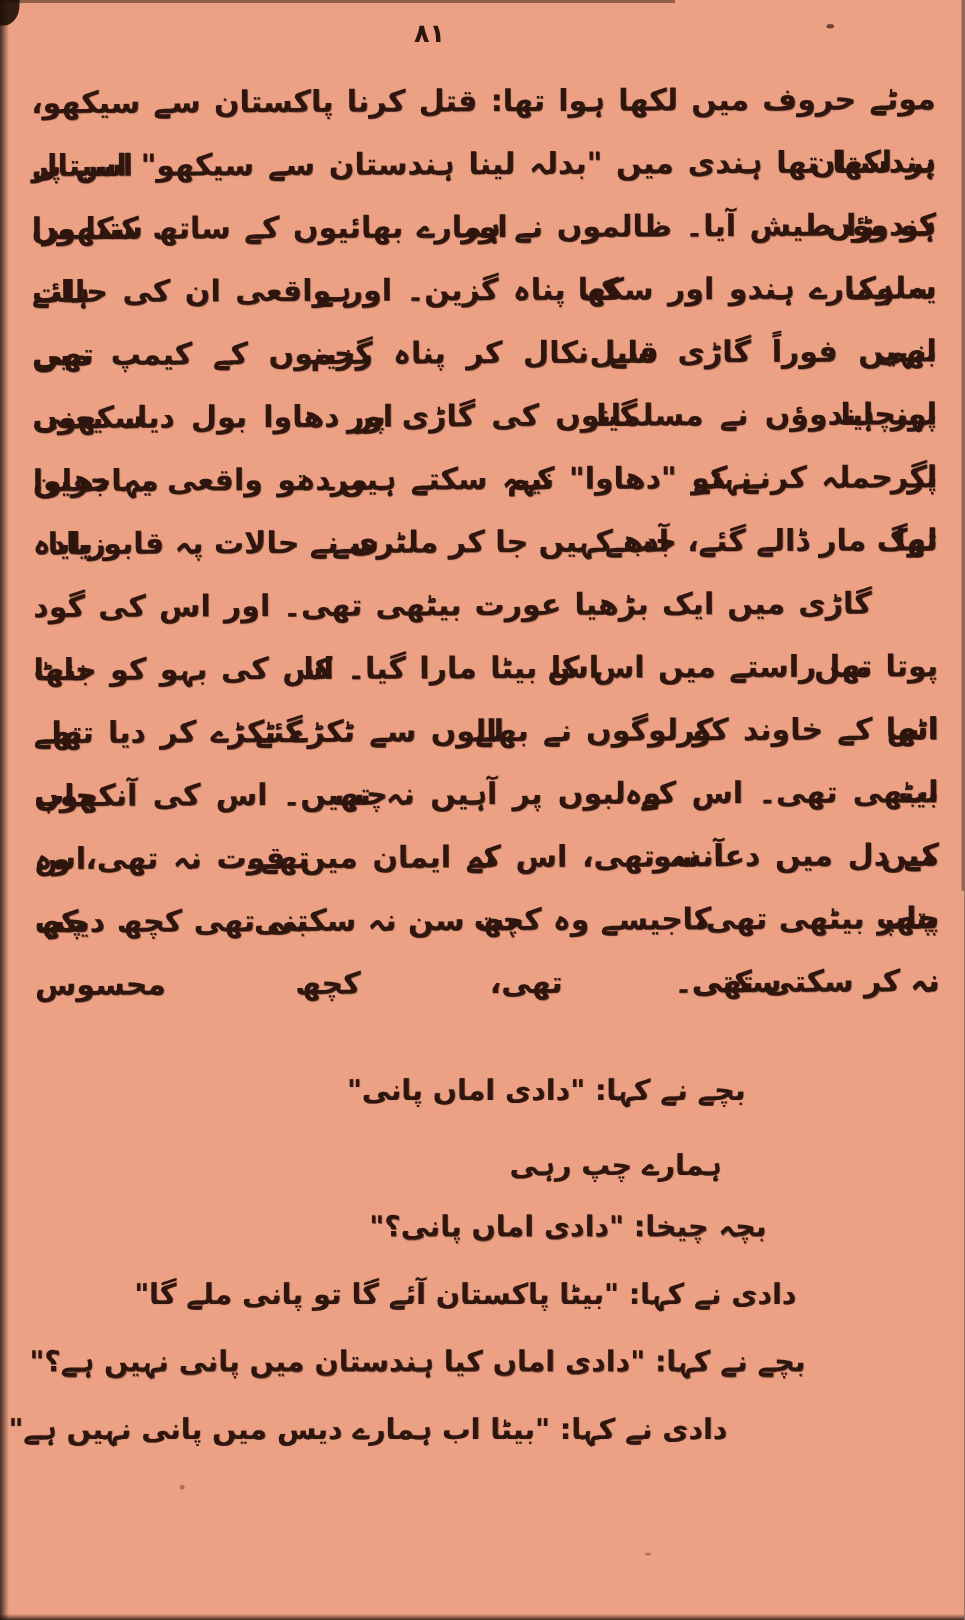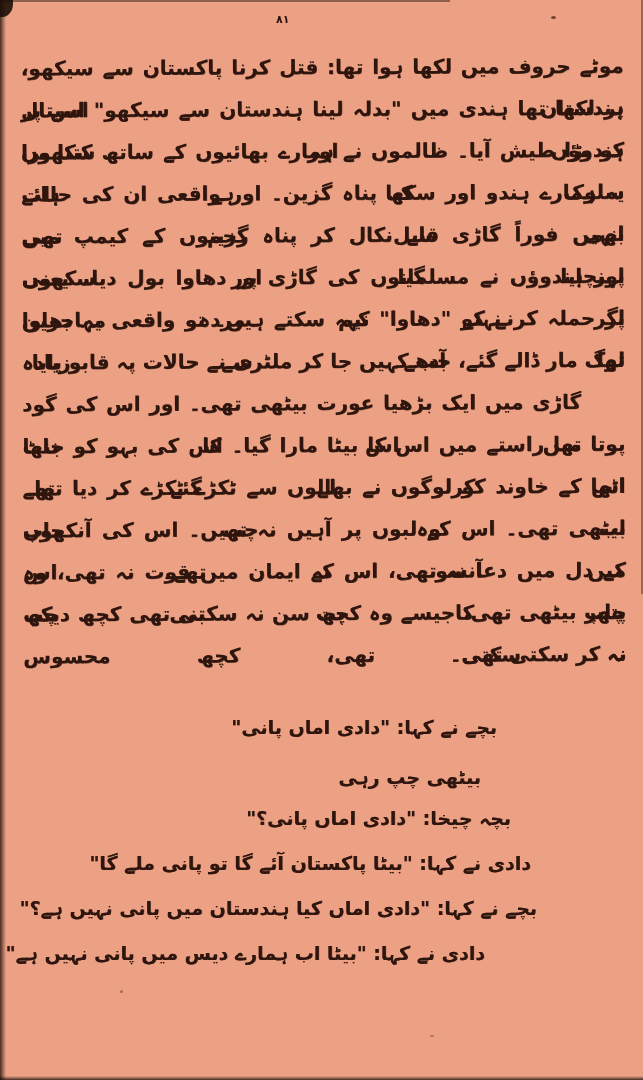--- a/index.html
+++ b/index.html
@@ -27,21 +27,21 @@
   .edge-right{position:absolute;right:0;top:0;width:2px;height:55%;background:rgba(30,15,8,0.40);}
   .corner-tl{position:absolute;left:0;top:0;width:13px;height:17px;
     background:#1c0e08;border-radius:0 0 80% 0;opacity:.9;}
   .speck{position:absolute;background:#3a1c10;border-radius:50%;}
   .speck.s1{left:551px;top:16px;width:5px;height:3px;opacity:.7;}
   .speck.s2{left:120px;top:990px;width:3px;height:3px;opacity:.4;}
   .speck.s3{left:430px;top:1035px;width:4px;height:2px;opacity:.35;}
 
   .page-number{
     position:absolute;top:13px;left:276px;
-    font-size:11px;font-weight:bold;color:#2c150c;
+    font-size:17px;font-weight:bold;color:#2c150c;
     letter-spacing:2px;
   }
   .text-block{
     position:absolute;top:46px;right:18px;left:22px;
     direction:rtl;
     font-size:20px;line-height:42px;font-weight:bold;
     color:#2e150d;
     text-shadow:0.4px 0.4px 0.6px rgba(46,21,13,0.65);
     transform:rotate(-0.25deg);
   }
@@ -92,19 +92,19 @@
     <div class="line just indent">گاڑی میں ایک بڑھیا عورت بیٹھی تھی۔ اور اس کی گود میں اس کا ننھا</div>
     <div class="line just">پوتا تھا راستے میں اس کا بیٹا مارا گیا۔ اس کی بہو کو جاٹ اٹھا کر لے گئے تھے</div>
     <div class="line just">اس کے خاوند کو لوگوں نے بھالوں سے ٹکڑے ٹکڑے کر دیا تھا۔ اب وہ چپ چاپ</div>
     <div class="line just">بیٹھی تھی۔ اس کے لبوں پر آہیں نہ تھیں۔ اس کی آنکھوں میں آنسو نہ تھے۔ اس</div>
     <div class="line just">کے دل میں دعا نہ تھی، اس کے ایمان میں قوت نہ تھی، وہ پتھر کا بت بنی چپ</div>
     <div class="line just">چاپ بیٹھی تھی، جیسے وہ کچھ سن نہ سکتی تھی کچھ دیکھ نہ سکتی تھی، کچھ محسوس</div>
     <div class="line end">نہ کر سکتی تھی۔</div>
   </div>
 
   <div class="dialogue-line d1">بچے نے کہا: "دادی اماں پانی"</div>
-  <div class="dialogue-line d2">بیٹھی چپ رہی</div>
+  <div class="dialogue-line d2">ہمارے چپ رہی</div>
   <div class="dialogue-line d3">بچہ چیخا: "دادی اماں پانی؟"</div>
   <div class="dialogue-line d4">دادی نے کہا: "بیٹا پاکستان آئے گا تو پانی ملے گا"</div>
   <div class="dialogue-line d5">بچے نے کہا: "دادی اماں کیا ہندستان میں پانی نہیں ہے؟"</div>
   <div class="dialogue-line d6">دادی نے کہا: "بیٹا اب ہمارے دیس میں پانی نہیں ہے"</div>
 
 </div>
 
 </body></html>

